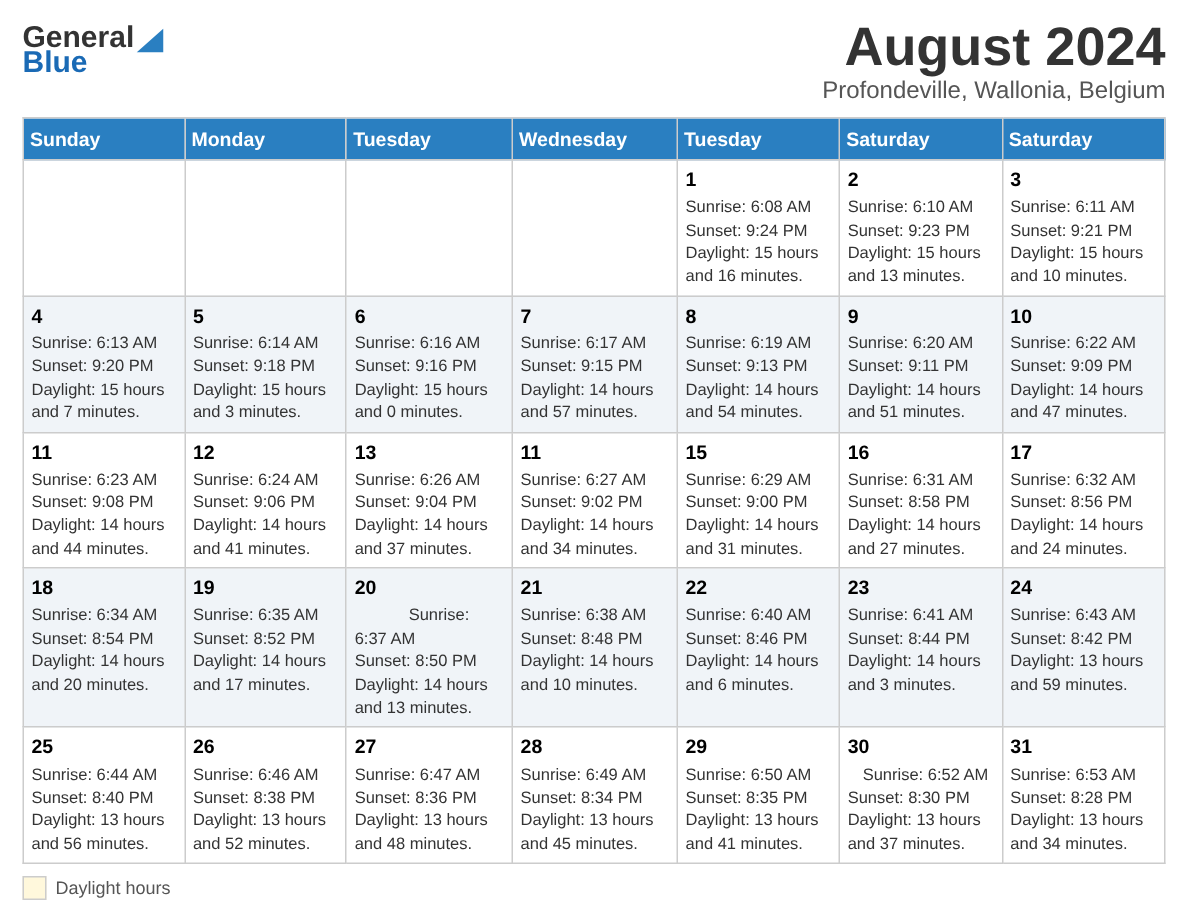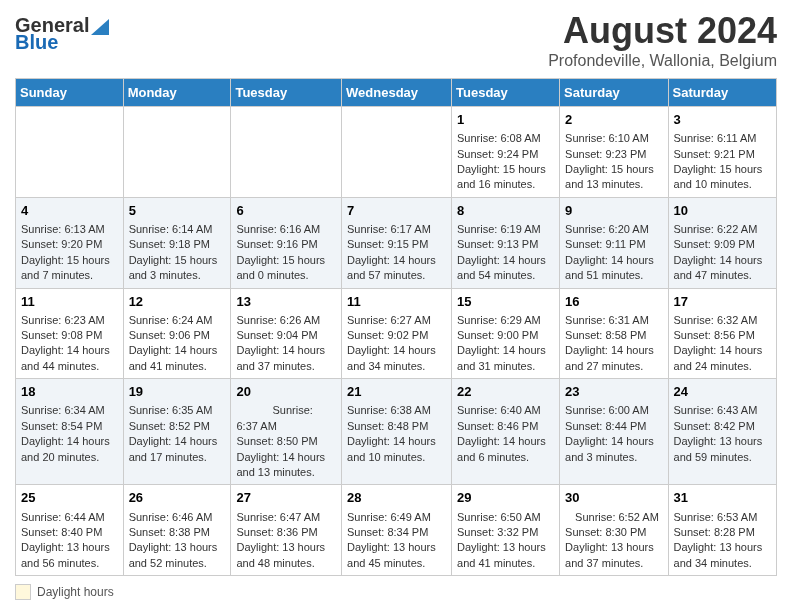--- a/index.html
+++ b/index.html
@@ -206,42 +206,42 @@
 Daylight: 14 hours and 17 minutes.</span></td>
         <td><span class="day-num">20</span><span class="day-info" style="white-space: pre-line; margin-left: 36px;">Sunrise: 6:37 AM
 Sunset: 8:50 PM
 Daylight: 14 hours and 13 minutes.</span></td>
         <td><span class="day-num">21</span><span class="day-info" style="white-space: pre-line;">Sunrise: 6:38 AM
 Sunset: 8:48 PM
 Daylight: 14 hours and 10 minutes.</span></td>
         <td><span class="day-num">22</span><span class="day-info" style="white-space: pre-line;">Sunrise: 6:40 AM
 Sunset: 8:46 PM
 Daylight: 14 hours and 6 minutes.</span></td>
-        <td><span class="day-num">23</span><span class="day-info" style="white-space: pre-line;">Sunrise: 6:00 AM
+        <td><span class="day-num">23</span><span class="day-info" style="white-space: pre-line;">Sunrise: 6:41 AM
 Sunset: 8:44 PM
 Daylight: 14 hours and 3 minutes.</span></td>
         <td><span class="day-num">24</span><span class="day-info" style="white-space: pre-line;">Sunrise: 6:43 AM
 Sunset: 8:42 PM
 Daylight: 13 hours and 59 minutes.</span></td>
       </tr>
       <tr>
         <td><span class="day-num">25</span><span class="day-info" style="white-space: pre-line;">Sunrise: 6:44 AM
 Sunset: 8:40 PM
 Daylight: 13 hours and 56 minutes.</span></td>
         <td><span class="day-num">26</span><span class="day-info" style="white-space: pre-line;">Sunrise: 6:46 AM
 Sunset: 8:38 PM
 Daylight: 13 hours and 52 minutes.</span></td>
         <td><span class="day-num">27</span><span class="day-info" style="white-space: pre-line;">Sunrise: 6:47 AM
 Sunset: 8:36 PM
 Daylight: 13 hours and 48 minutes.</span></td>
         <td><span class="day-num">28</span><span class="day-info" style="white-space: pre-line;">Sunrise: 6:49 AM
 Sunset: 8:34 PM
 Daylight: 13 hours and 45 minutes.</span></td>
         <td><span class="day-num">29</span><span class="day-info" style="white-space: pre-line;">Sunrise: 6:50 AM
-Sunset: 3:32 PM
+Sunset: 8:35 PM
 Daylight: 13 hours and 41 minutes.</span></td>
         <td><span class="day-num">30</span><span class="day-info" style="white-space: pre-line; margin-left: 10px;">Sunrise: 6:52 AM
 Sunset: 8:30 PM
 Daylight: 13 hours and 37 minutes.</span></td>
         <td><span class="day-num">31</span><span class="day-info" style="white-space: pre-line;">Sunrise: 6:53 AM
 Sunset: 8:28 PM
 Daylight: 13 hours and 34 minutes.</span></td>
       </tr>
     </tbody>
 </table>

